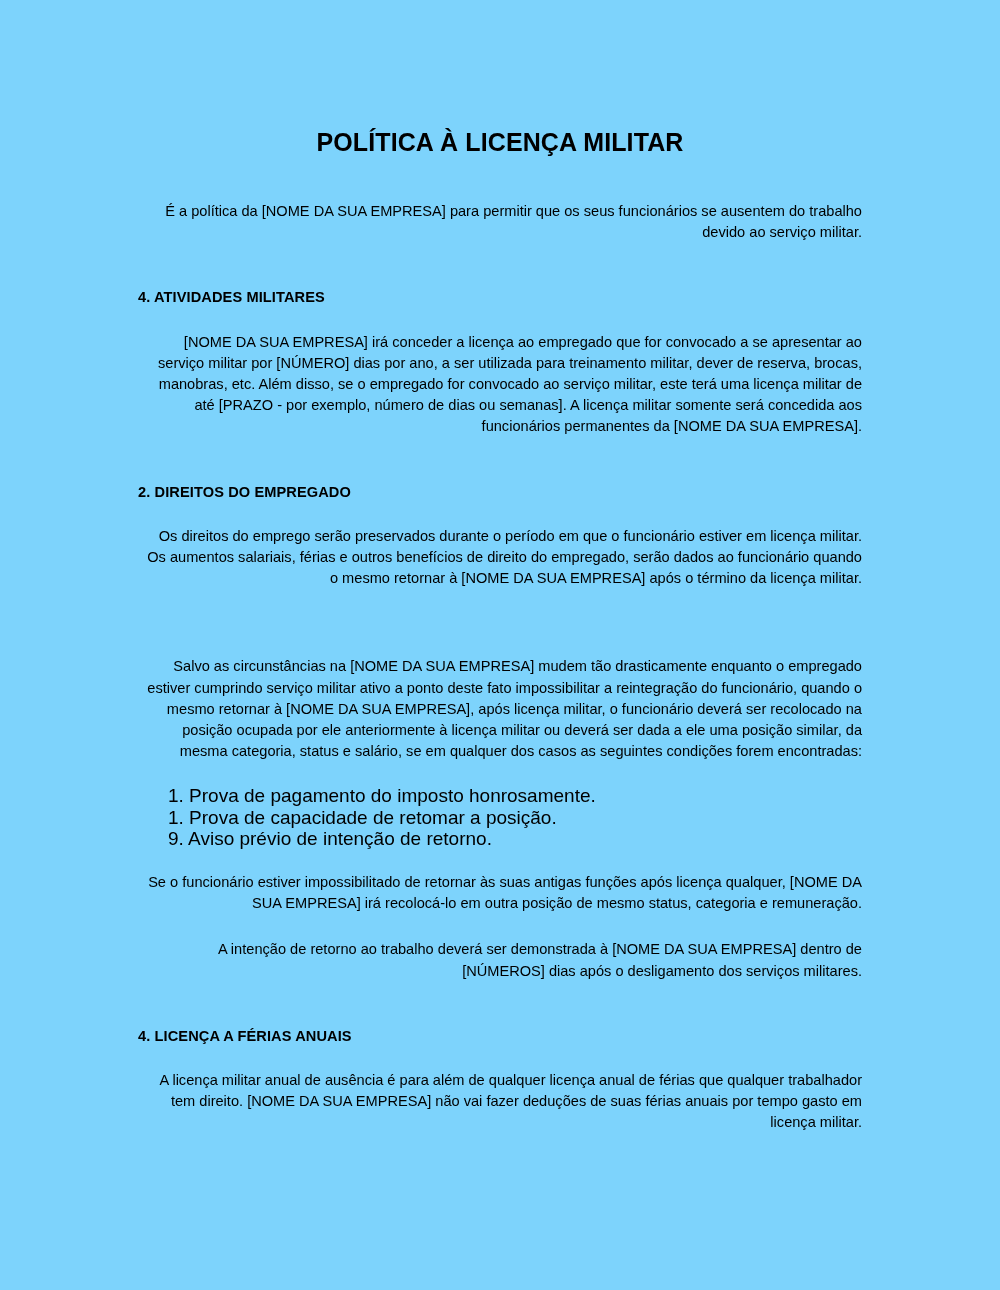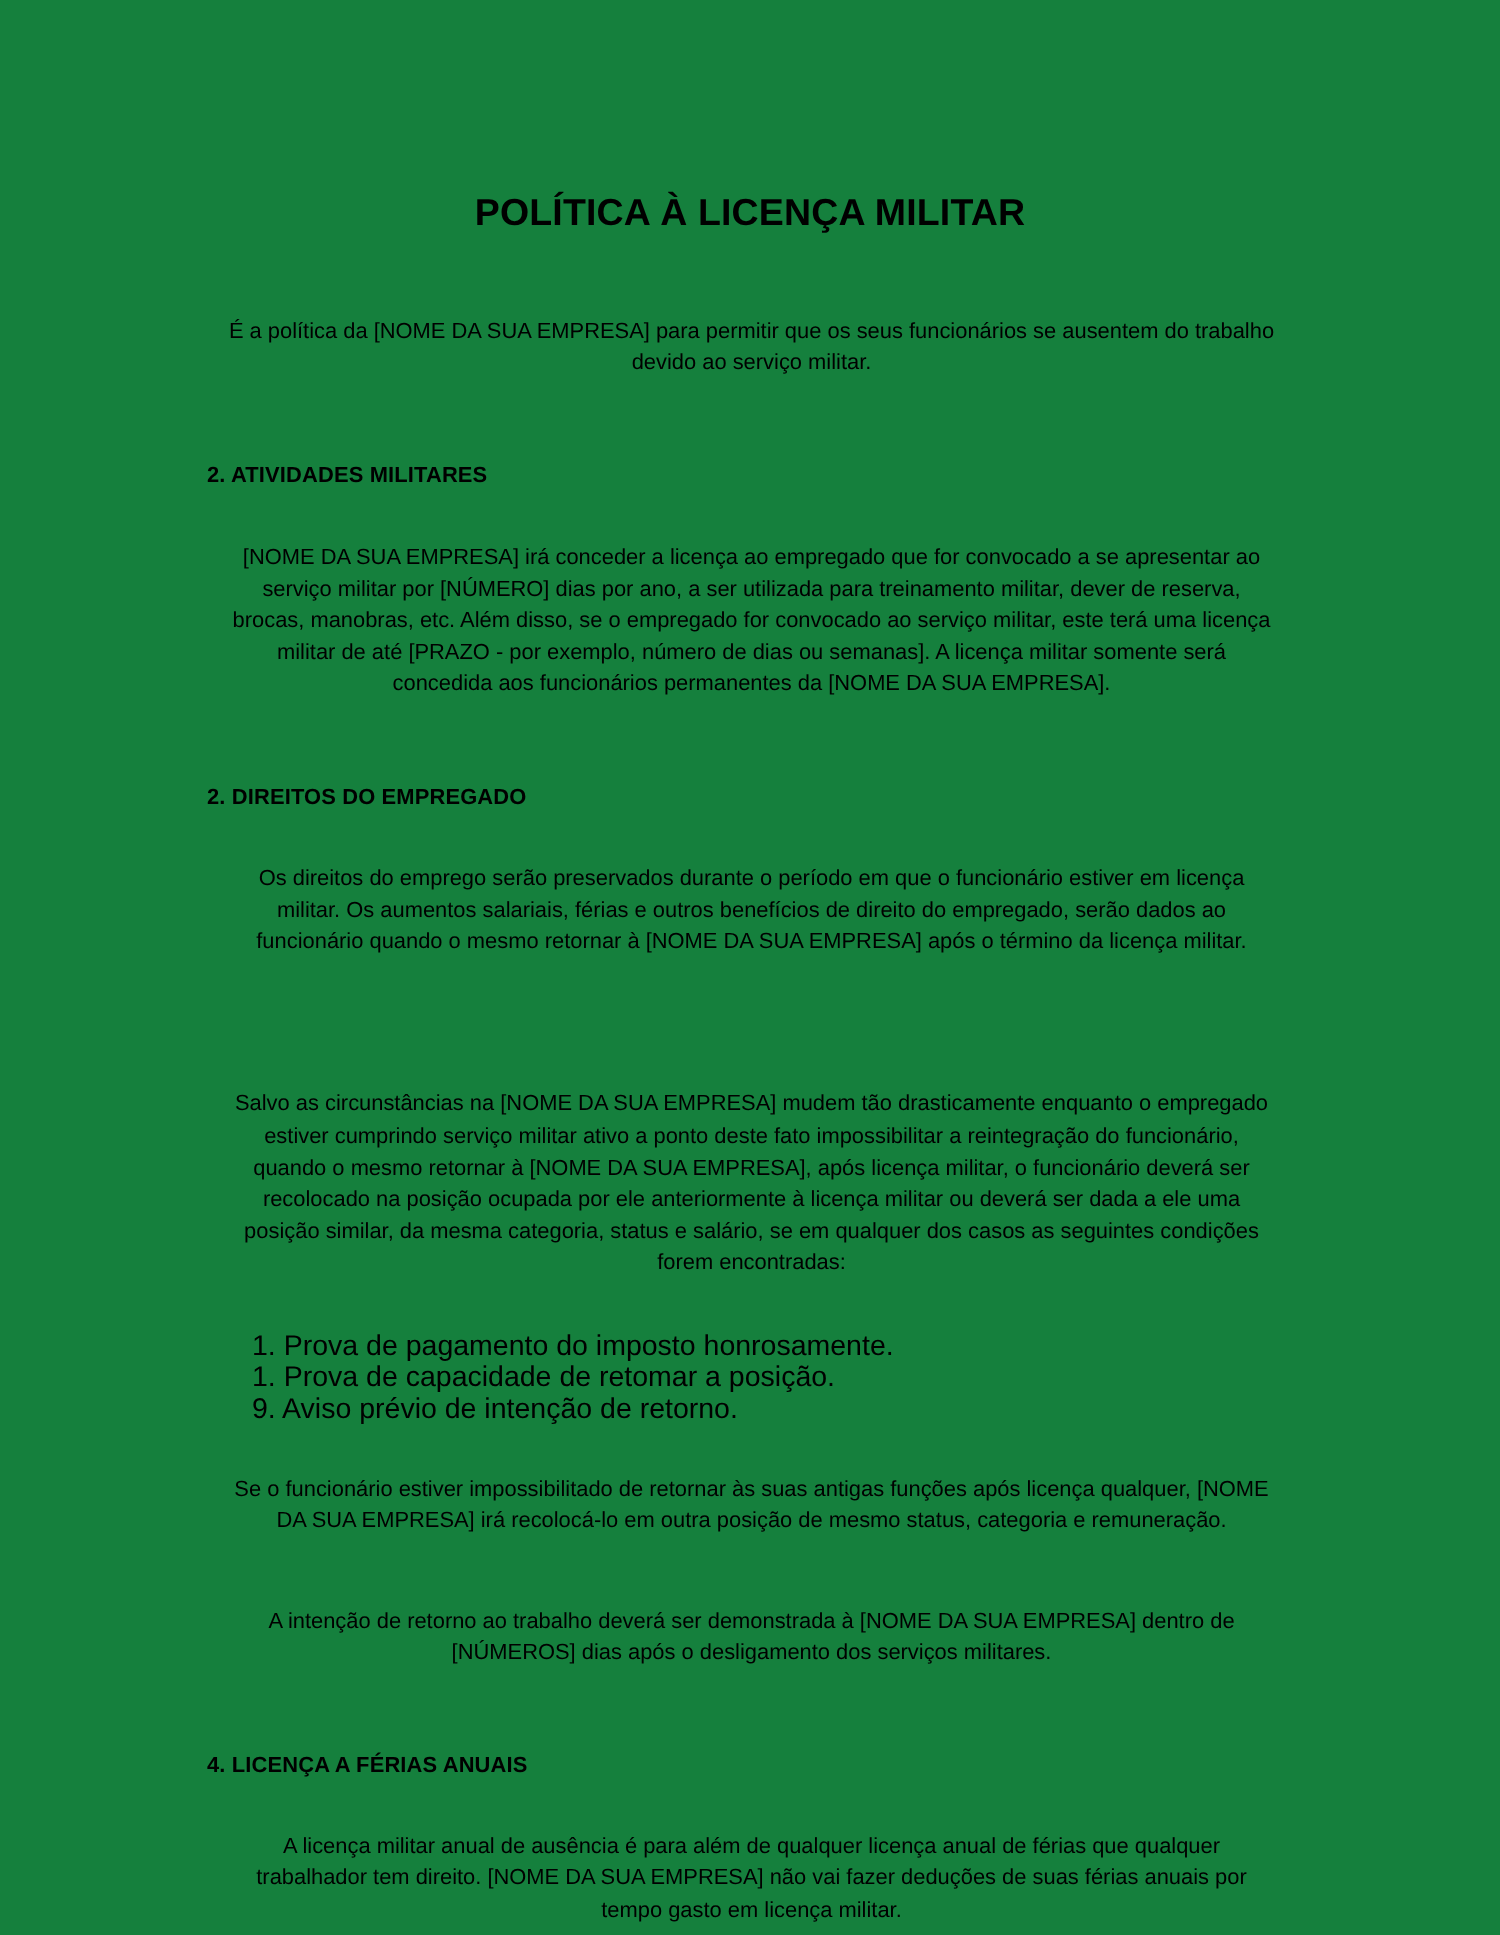--- a/index.html
+++ b/index.html
@@ -12,21 +12,21 @@
     height: 1290px;
     font-family: "Liberation Sans", sans-serif;
     color: #000000;
     -webkit-font-smoothing: antialiased;
   }
 
   .page {
     position: relative;
     width: 1000px;
     height: 1290px;
-    background: #15803d;
+    background: #7dd3fc;
     overflow: hidden;
     box-sizing: border-box;
   }
 
   .doc-title {
     position: absolute;
     top: 110px;
     left: 0;
     width: 1000px;
     text-align: center;
@@ -37,24 +37,24 @@
   }
 
   .body-col {
     position: absolute;
     top: 199px;
     left: 138px;
     width: 726px;
   }
 
   p.para {
-    margin: 12px;
+    margin: 2px;
     font-size: 14.6px;
     line-height: 21.2px;
-    text-align: center;
+    text-align: right;
     white-space: normal;
   }
 
   h2.section-heading {
     margin: 0;
     font-size: 14.6px;
     line-height: 21.2px;
     font-weight: bold;
     letter-spacing: 0.1px;
   }
@@ -81,21 +81,21 @@
 <div class="page">
 
   <h1 class="doc-title">POLÍTICA À LICENÇA MILITAR</h1>
 
   <div class="body-col">
 
     <p class="para">É a política da [NOME DA SUA EMPRESA] para permitir que os seus funcionários se ausentem do trabalho devido ao serviço militar.</p>
 
     <div class="gap-xl"></div>
 
-    <h2 class="section-heading">2. ATIVIDADES MILITARES</h2>
+    <h2 class="section-heading">4. ATIVIDADES MILITARES</h2>
     <div class="gap-sm"></div>
     <p class="para">[NOME DA SUA EMPRESA] irá conceder a licença ao empregado que for convocado a se apresentar ao serviço militar por [NÚMERO] dias por ano, a ser utilizada para treinamento militar, dever de reserva, brocas, manobras, etc. Além disso, se o empregado for convocado ao serviço militar, este terá uma licença militar de até [PRAZO - por exemplo, número de dias ou semanas]. A licença militar somente será concedida aos funcionários permanentes da [NOME DA SUA EMPRESA].</p>
 
     <div class="gap-xl"></div>
 
     <h2 class="section-heading">2. DIREITOS DO EMPREGADO</h2>
     <div class="gap-sm"></div>
     <p class="para">Os direitos do emprego serão preservados durante o período em que o funcionário estiver em licença militar. Os aumentos salariais, férias e outros benefícios de direito do empregado, serão dados ao funcionário quando o mesmo retornar à [NOME DA SUA EMPRESA] após o término da licença militar.</p>
 
     <div class="gap-xl"></div>

